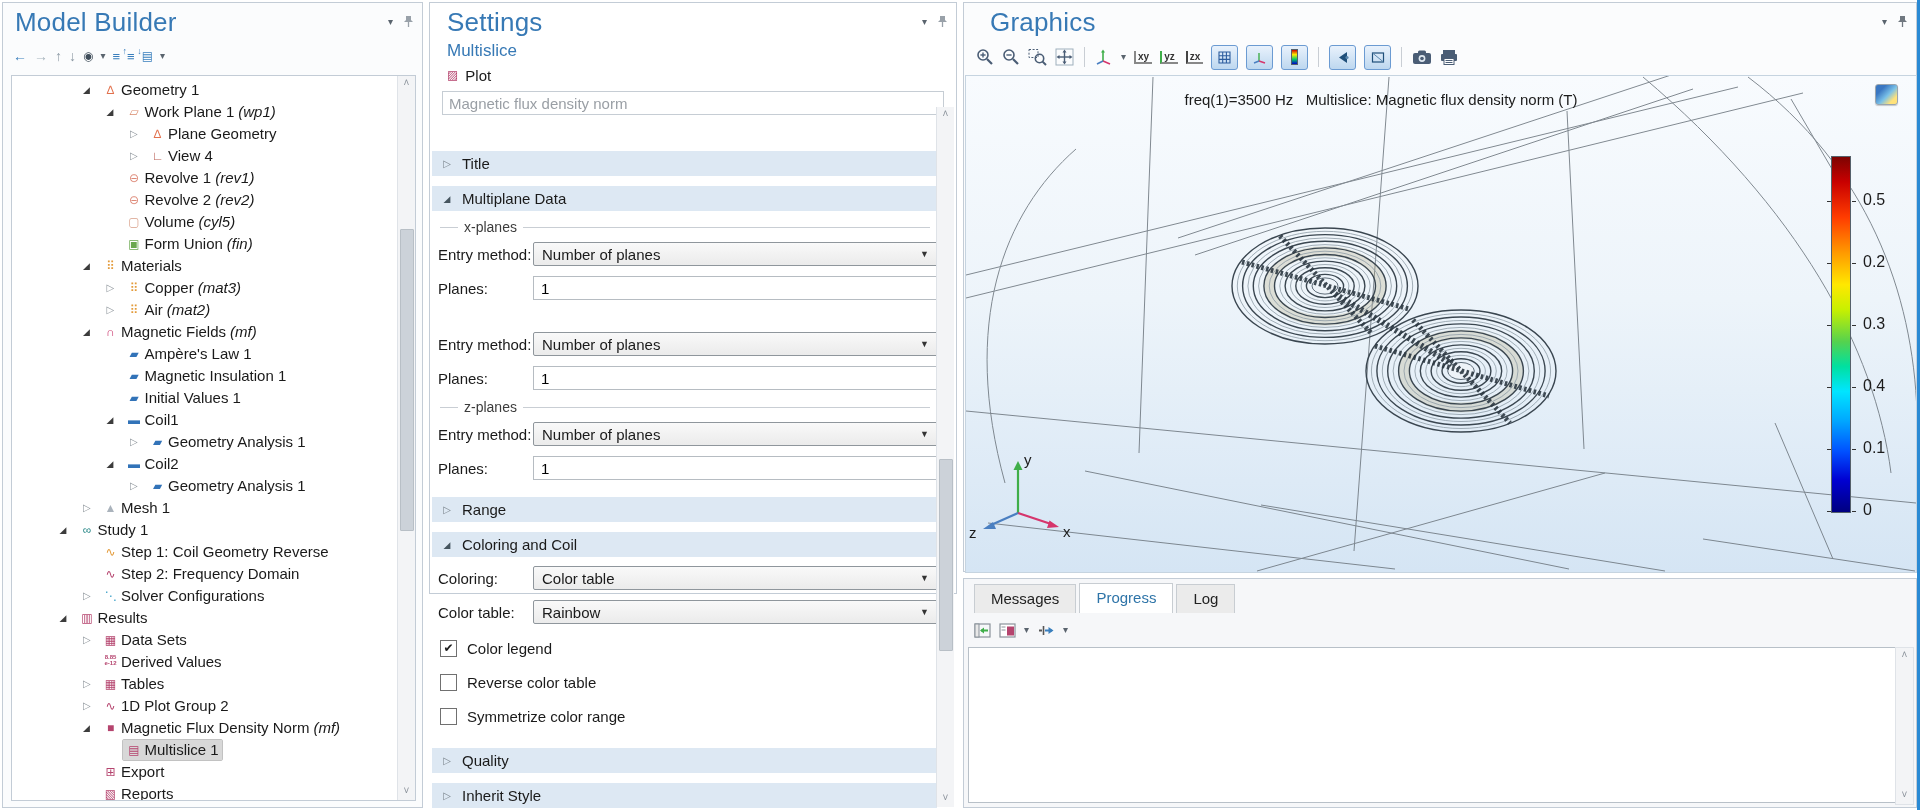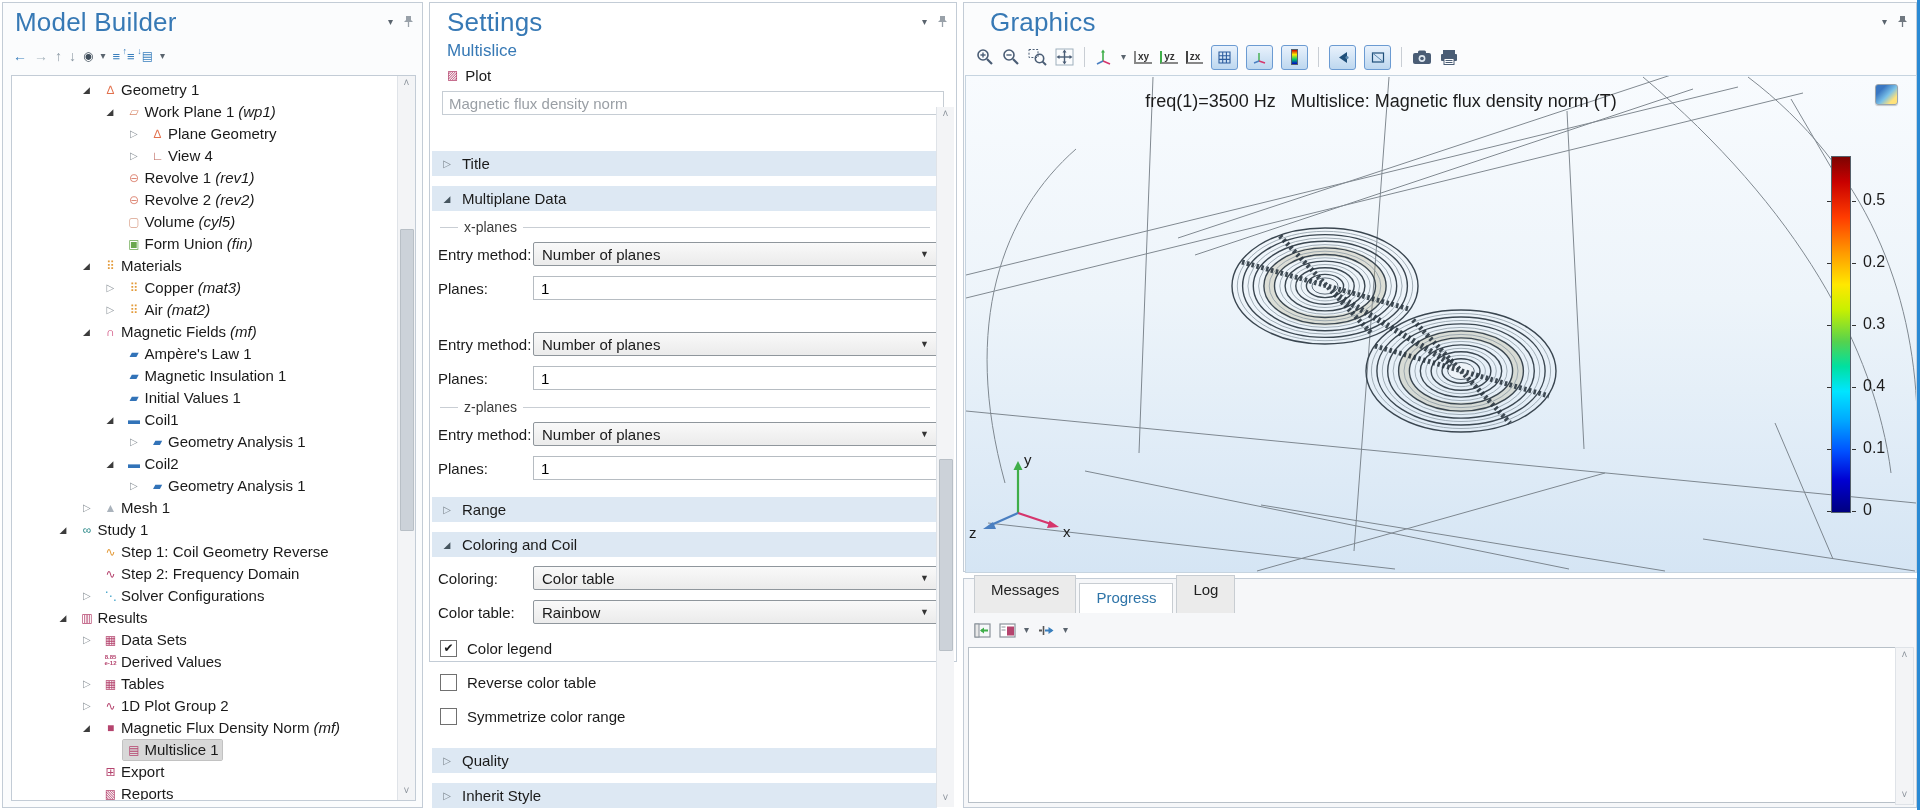--- a/index.html
+++ b/index.html
@@ -3,21 +3,21 @@
 <meta charset="utf-8">
 <style>
   html,body{margin:0;padding:0;background:#fff;}
   body{font-family:"Liberation Sans","DejaVu Sans",sans-serif;color:#1a1a1a;}
   .app{position:relative;width:1920px;height:810px;overflow:hidden;background:#fff;}
   .edge-right{position:absolute;right:0;top:0;width:3px;height:810px;background:#2a8ad4;}
 
   
   .panel{position:absolute;background:#fbfcfd;border:1px solid #c3ccd6;box-sizing:border-box;}
   #mb-panel{left:2px;top:2px;width:421px;height:806px;}
-  #settings-panel{left:429px;top:2px;width:528px;height:660px;background:#fff;}
+  #settings-panel{left:429px;top:2px;width:528px;height:592px;background:#fff;}
   #graphics-panel{left:963px;top:2px;width:954px;height:570px;}
   #bottom-panel{left:963px;top:578px;width:954px;height:230px;background:#f6f7f9;}
 
   .panel-head{position:absolute;left:0;top:0;right:0;height:40px;}
   .panel-title{position:absolute;left:12px;top:4px;font-size:26px;font-weight:300;color:#3779b5;letter-spacing:.2px;}
   .head-ctrls{position:absolute;right:8px;top:12px;display:flex;gap:10px;align-items:center;}
   .caret{font-size:10px;color:#5a646e;line-height:1;}
   .pin svg{display:block;}
 
   
@@ -64,31 +64,31 @@
 
   
   .gtoolbar{position:absolute;left:12px;top:40px;height:28px;display:flex;align-items:center;gap:8px;}
   .gtb{display:inline-flex;align-items:center;justify-content:center;}
   .tsep{width:1px;height:20px;background:#c9ced4;margin:0 2px;}
   .gbtn{width:25px;height:23px;border:1px solid #6b9bd2;border-radius:3px;background:linear-gradient(#e9f2fc,#bdd7ef);display:inline-flex;align-items:center;justify-content:center;}
   .axbtn{font-size:10px;font-weight:bold;color:#333;border-left:2px solid #888;border-bottom:2px solid #888;padding:1px 3px 0 2px;line-height:10px;}
   .axbtn.yz{border-left-color:#3fae49;}
   .axbtn.zx{border-left-color:#444;}
   .viewport{position:absolute;left:1px;top:72px;width:950px;height:496px;border:1px solid #c6d4e0;background:#eef4fa;overflow:hidden;}
-  .vp-title{position:absolute;left:0;right:120px;top:15px;text-align:center;font-size:18px;color:#1c1c1c;white-space:pre;}
+  .vp-title{position:absolute;left:0;right:120px;top:15px;text-align:center;font-size:15px;color:#1c1c1c;white-space:pre;}
   .cbar{position:absolute;left:865px;top:80px;width:20px;height:357px;border:1px solid #55606a;box-sizing:border-box;
     background:linear-gradient(#7d0402 0%,#c80000 7%,#ff3c00 17%,#ff9a00 27%,#ffe800 36%,#c8f000 43%,#55d24e 52%,#00e0a0 59%,#00e5ff 66%,#00aaff 74%,#0050ff 83%,#0000d2 91%,#000080 100%);}
   .cbtick-label{position:absolute;left:897px;font-size:16px;color:#1c1c1c;}
   .cbtickmark{position:absolute;width:4px;height:1px;background:#333;}
   .float-plot-btn{position:absolute;right:18px;top:8px;width:21px;height:19px;border:1px solid #9aa5ae;border-radius:3px;
     background:linear-gradient(135deg,#3a77c2 25%,#7ac1e8 55%,#ffe27a 80%);box-shadow:0 1px 1px rgba(0,0,0,.2);}
 
   
   .btabs{position:absolute;left:10px;top:3px;height:31px;display:flex;align-items:flex-end;gap:3px;font-size:15px;}
-  .btab{padding:5px 16px 15px;background:#ebebeb;border:1px solid #c8cdd2;border-bottom:none;color:#222;}
+  .btab{padding:5px 16px 6px;background:#ebebeb;border:1px solid #c8cdd2;border-bottom:none;color:#222;}
   .btab.active{background:#fff;color:#2e74a8;position:relative;padding-bottom:7px;}
   .ptoolbar{position:absolute;left:10px;top:40px;height:22px;display:flex;align-items:center;gap:8px;}
   .prog-content{position:absolute;left:4px;top:68px;width:929px;height:156px;background:#fff;border:1px solid #b8c0c8;box-sizing:border-box;}
   .bp-scroll{position:absolute;right:2px;top:68px;width:17px;height:156px;background:#f3f4f6;border:1px solid #dfe3e8;}
 </style>
 </head>
 <body>
 
 <div class="app">
   <div class="edge-right"></div>

